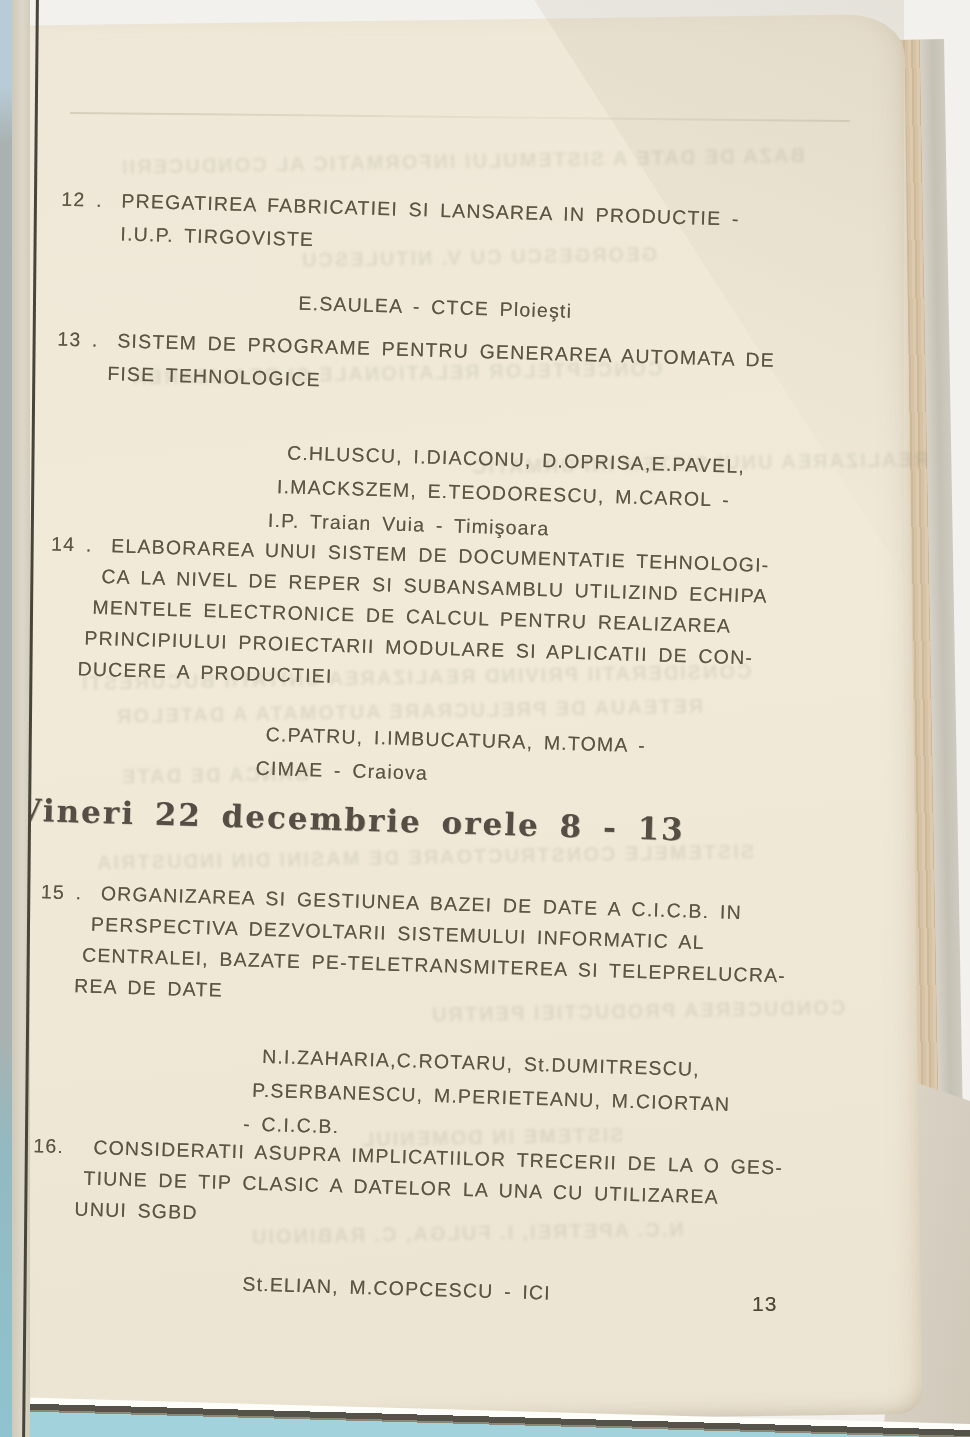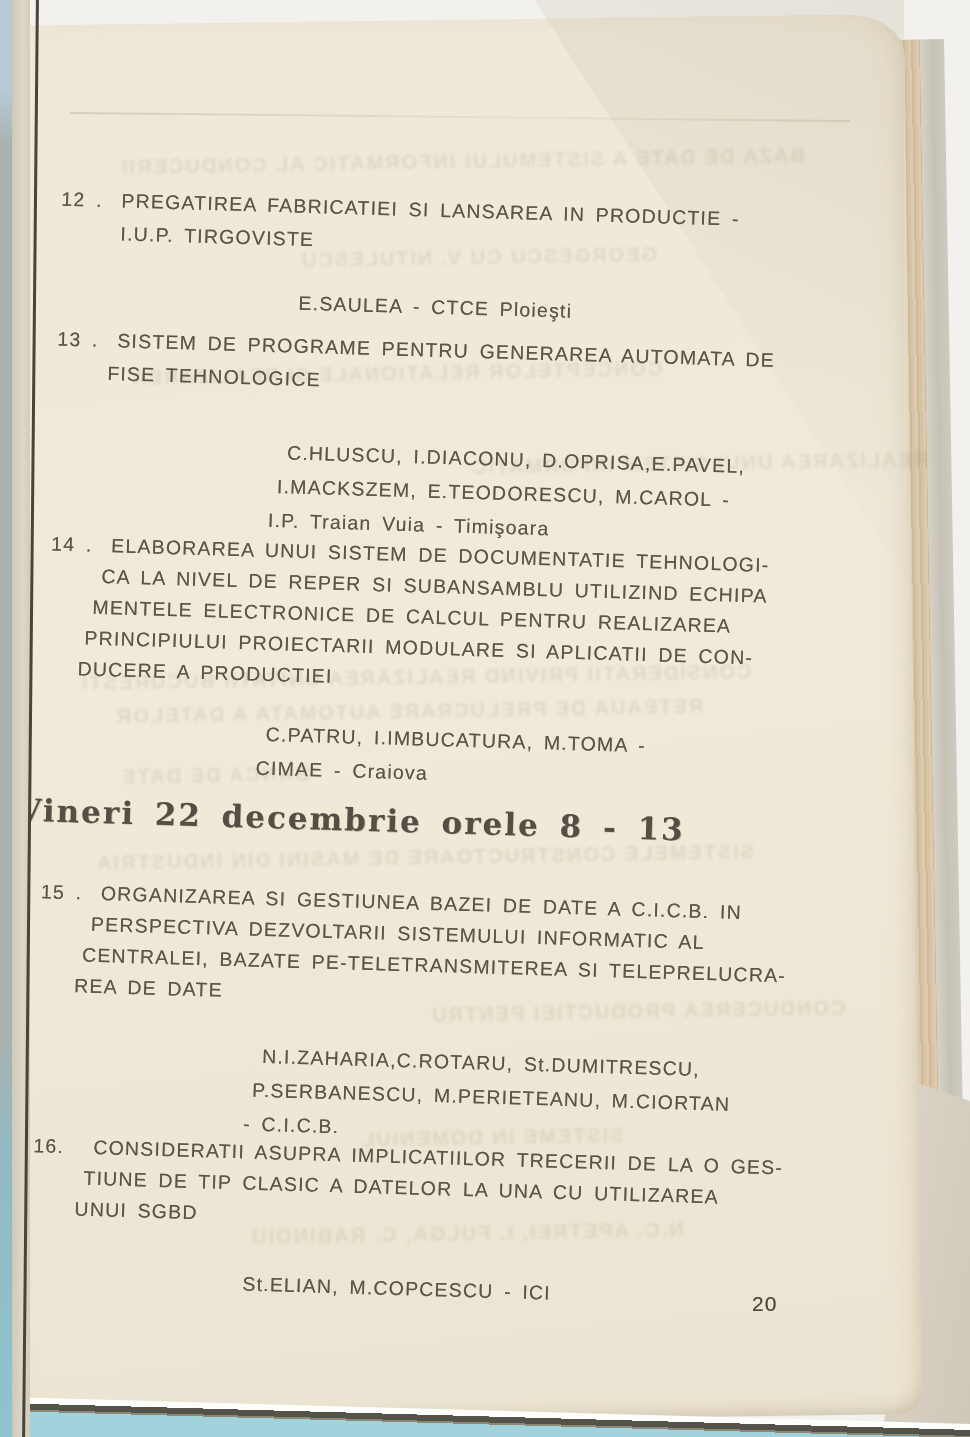--- a/index.html
+++ b/index.html
@@ -170,20 +170,20 @@
         <div class="line">TIUNE DE TIP CLASIC A DATELOR LA UNA CU UTILIZAREA</div>
         <div class="line">UNUI  SGBD</div>
       </div>
     </div>
     <div class="authors i16a">
       <div class="line">St.ELIAN, M.COPCESCU - ICI</div>
     </div>
 
   </div>
 
-  <div class="page-number">20</div>
+  <div class="page-number">13</div>
 
   <div class="bottom-edge"></div>
   <div class="left-gap"></div>
   <div class="left-page-line"></div>
   <div class="left-strip"></div>
 
 </div>
 
 </body></html>

